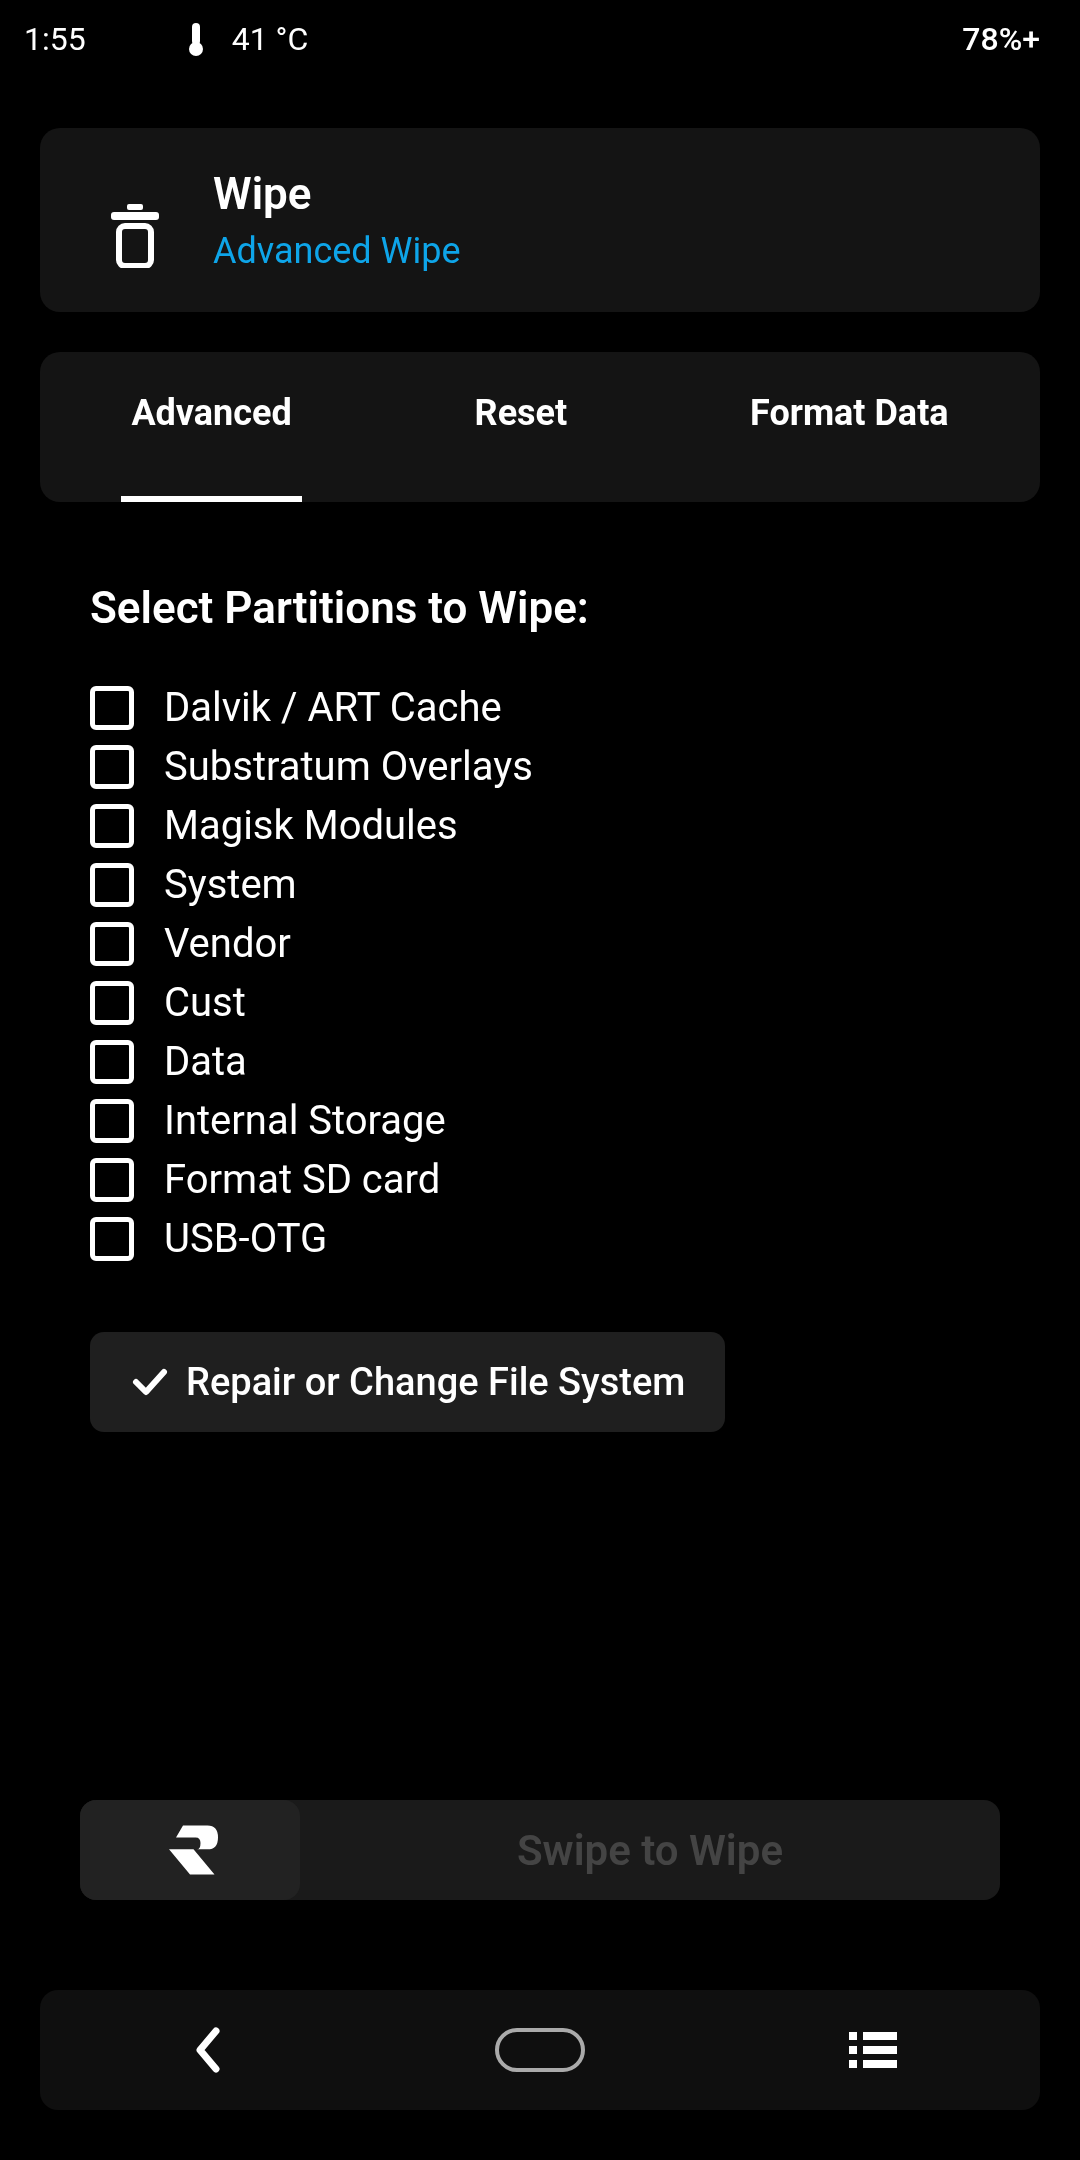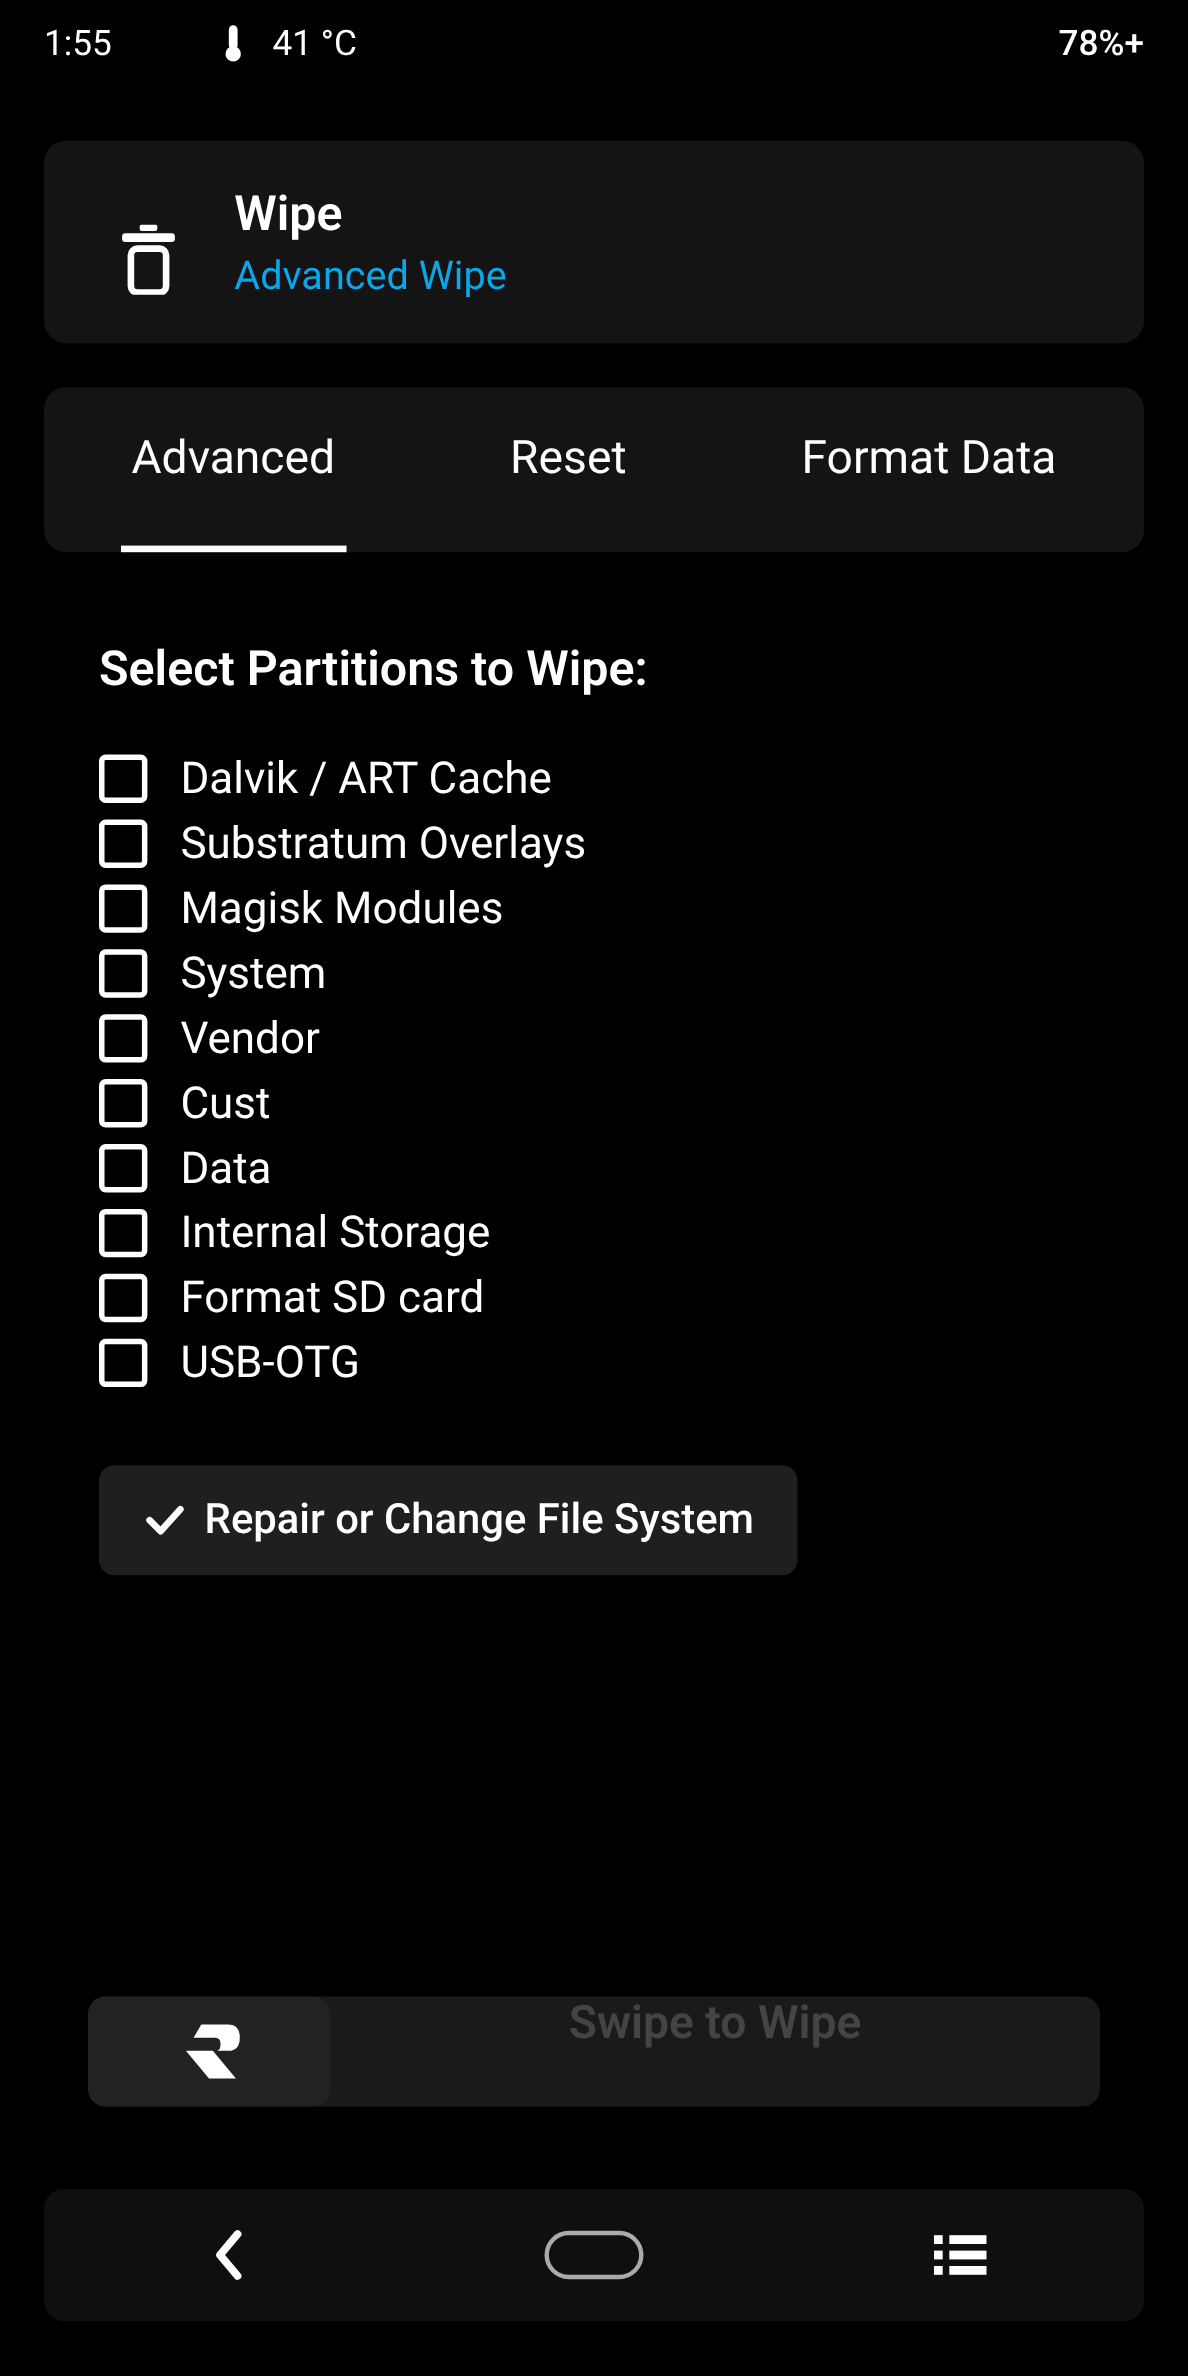--- a/index.html
+++ b/index.html
@@ -7,21 +7,21 @@
     width: 1080px;
     height: 2160px;
     background: #000;
     color: #fff;
     font-family: -apple-system, BlinkMacSystemFont, "Segoe UI", Roboto, sans-serif;
     overflow: hidden;
   }
   .status-bar {
     display: flex;
     align-items: center;
-    padding: 20px 40px 30px 40px;
+    padding: 20px 40px 30px 24px;
     font-size: 32px;
   }
   .status-time { margin-right: 100px; }
   .status-temp { display: flex; align-items: center; gap: 26px; }
   .status-battery { margin-left: auto; font-weight: 500; }
 
   .header-card {
     margin: 40px 40px 0 40px;
     background: #141414;
     border-radius: 20px;
@@ -36,22 +36,22 @@
   .tabs {
     margin: 40px 40px 0 40px;
     background: #141414;
     border-radius: 20px;
     display: flex;
     justify-content: space-around;
     padding: 30px 0 0 0;
     height: 150px;
   }
   .tab {
-    font-size: 42px;
-    font-weight: 400;
+    font-size: 36px;
+    font-weight: 700;
     padding: 10px 30px 40px 30px;
     position: relative;
     cursor: pointer;
   }
   .tab.active::after {
     content: "";
     position: absolute;
     bottom: 0;
     left: 20px;
     right: 20px;
@@ -93,26 +93,26 @@
     padding: 28px 40px;
     font-size: 38px;
     font-weight: 500;
     cursor: pointer;
   }
 
   .swipe-container {
     position: absolute;
     left: 80px;
     right: 80px;
-    bottom: 245px;
+    bottom: 260px;
     height: 100px;
     background: #1a1a1a;
     border-radius: 16px;
     display: flex;
-    align-items: flex-start;
+    align-items: center;
   }
   .swipe-handle {
     width: 220px;
     height: 100px;
     background: #222;
     border-radius: 16px;
     display: flex;
     align-items: center;
     justify-content: center;
     cursor: grab;

